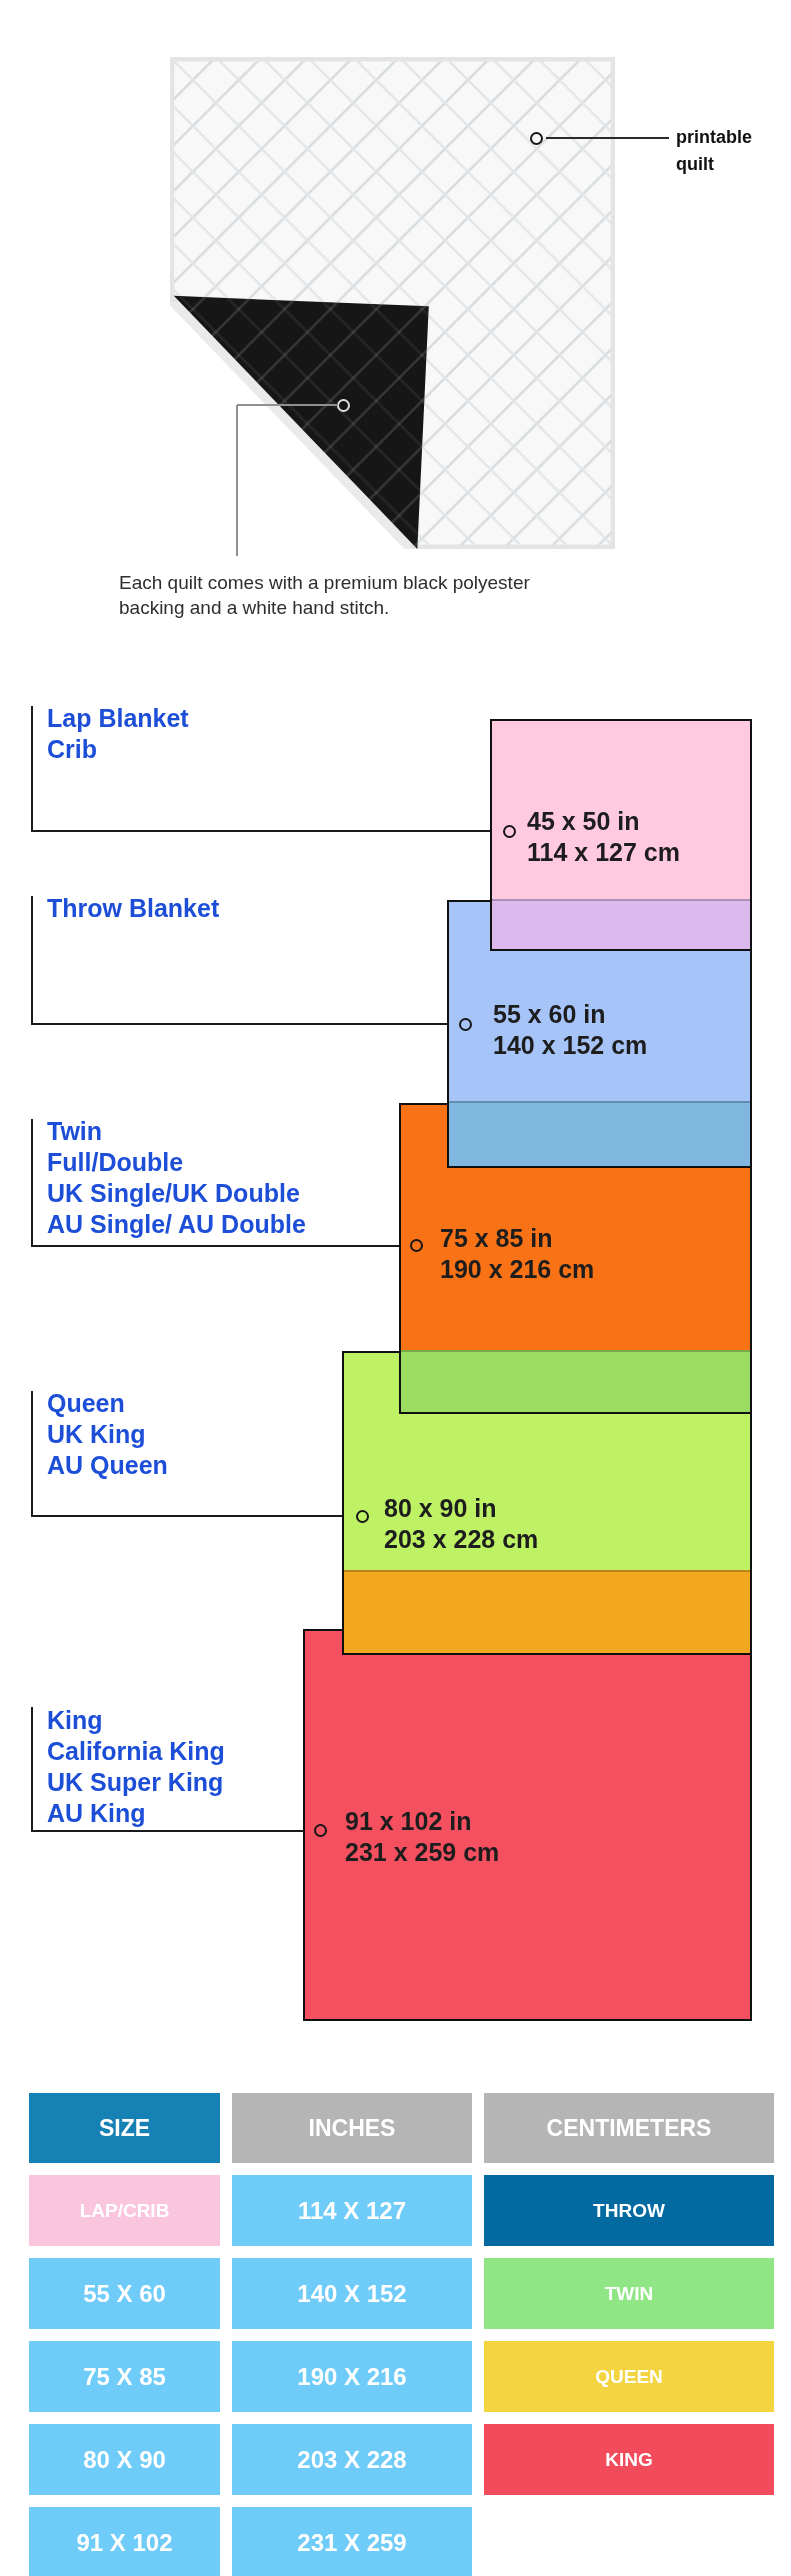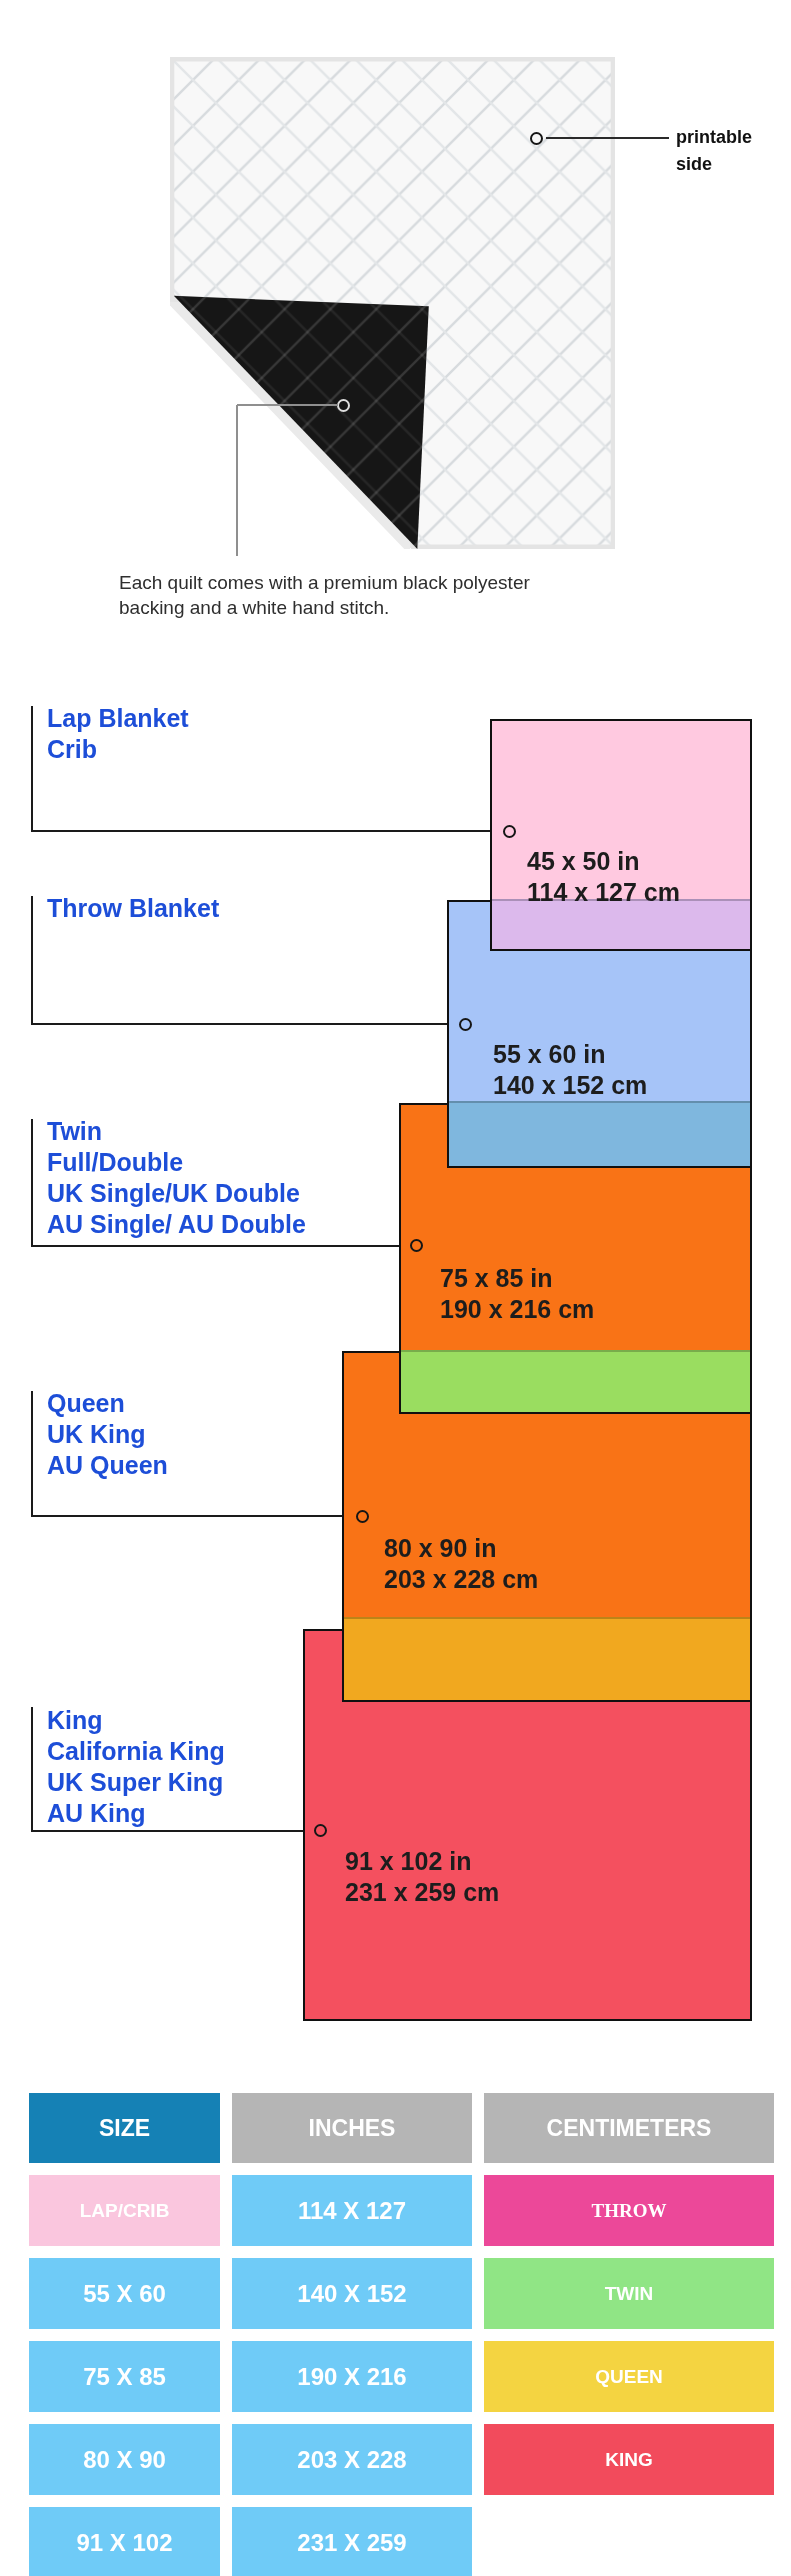--- a/index.html
+++ b/index.html
@@ -18,21 +18,21 @@
   .printable-label{
     width:111px;font-size:18px;line-height:27px;font-weight:600;color:#111;
   }
   .caption{
     left:119px;top:570px;width:478px;font-size:19px;line-height:25px;
     color:#2e2e2e;font-weight:400;
   }
   
   .rect{box-sizing:border-box;border:2.9px solid #101010;}
   .overlap{position:absolute;left:0;right:0;bottom:0;border-top:2.9px solid rgba(0,0,0,0.22);}
-  .rect-label{font-size:25px;font-weight:700;color:#1d1d1d;line-height:31px;white-space:nowrap;margin-top:40px;}
+  .rect-label{font-size:25px;font-weight:700;color:#1d1d1d;line-height:31px;white-space:nowrap;}
   .rect-label span{display:block;}
   .side-label{font-size:25px;font-weight:700;color:#1d4ed8;line-height:31px;white-space:nowrap;}
   .side-label span{display:block;}
   .conn-h{height:1.9px;background:#1a1a1a;}
   .conn-v{width:1.9px;background:#1a1a1a;}
   
   .size-table{
     left:29px;top:2093px;width:648px;display:grid;
     grid-template-columns:191px 240px 290px;
     grid-template-rows:70px 71px 71px 71px 71px 71px;
@@ -67,21 +67,21 @@
     <path d="M0 0 H466 V515 H259 L0 250 Z" fill="url(#qwhite)" stroke="#e4e4e4" stroke-width="9"></path>
 
     <path d="M-4 256 L263 267 L251 521 Z" fill="#eaeaea"></path>
 
     <path d="M4 250 L271 261 L259 515 Z" fill="url(#qblack)"></path>
   </svg>
 </div>
 
 <div class="abs marker dark" style="left:530px;top:132px;"></div>
 <div class="abs callout-line" style="left:546px;top:137px;width:123px;height:1.9px;"></div>
-<div class="abs printable-label" style="left:676px;top:124px;">printable side</div>
+<div class="abs printable-label" style="left:676px;top:124px;">printable quilt</div>
 
 <div class="abs marker light" style="left:337px;top:399px;"></div>
 <div class="abs ann-line" style="left:237px;top:404px;width:101px;height:1.9px;"></div>
 <div class="abs ann-line" style="left:236px;top:405px;width:1.9px;height:151px;"></div>
 
 <div class="abs caption">Each quilt comes with a premium black polyester backing and a white hand stitch.</div>
 
 <div class="abs rect" style="left:490px;top:719px;width:262px;height:232px;background:#ffc9e0;z-index:50;">
   <div class="overlap" style="height:48px;background:#dcb9ec;"></div>
   <div class="rect-label abs" style="left:35px;top:85px;">
@@ -96,21 +96,21 @@
     <span>140 x 152 cm</span>
   </div>
 </div>
 <div class="abs rect" style="left:399px;top:1103px;width:353px;height:311px;background:#f97316;z-index:30;">
   <div class="overlap" style="height:60px;background:#9add60;"></div>
   <div class="rect-label abs" style="left:39px;top:118px;">
     <span>75 x 85 in</span>
     <span>190 x 216 cm</span>
   </div>
 </div>
-<div class="abs rect" style="left:342px;top:1351px;width:410px;height:351px;background:#f97316;z-index:20;">
+<div class="abs rect" style="left:342px;top:1351px;width:410px;height:304px;background:#bef264;z-index:20;">
   <div class="overlap" style="height:81px;background:#f1a81f;"></div>
   <div class="rect-label abs" style="left:40px;top:140px;">
     <span>80 x 90 in</span>
     <span>203 x 228 cm</span>
   </div>
 </div>
 <div class="abs rect" style="left:303px;top:1629px;width:449px;height:392px;background:#f4505f;z-index:10;">
   <div class="rect-label abs" style="left:40px;top:175px;">
     <span>91 x 102 in</span>
     <span>231 x 259 cm</span>
@@ -162,21 +162,21 @@
 <div class="abs marker dark" style="left:314px;top:1824px;z-index:60;"></div>
 
 <div class="abs size-table">
   <div class="cell head" style="background:#1581b5;">SIZE</div>
   <div class="cell head" style="background:#b5b5b5;">INCHES</div>
   <div class="cell head" style="background:#b5b5b5;">CENTIMETERS</div>
 
   <div class="cell sizecol" style="background:#fac6de;">LAP/CRIB</div>
   <div class="cell val">114 X 127</div>
 
-  <div class="cell sizecol" style="background:#ec4899;font-family:Liberation Serif, serif;">THROW</div>
+  <div class="cell sizecol" style="background:#0369a1;">THROW</div>
   <div class="cell val">55 X 60</div>
   <div class="cell val">140 X 152</div>
 
   <div class="cell sizecol" style="background:#90e585;">TWIN</div>
   <div class="cell val">75 X 85</div>
   <div class="cell val">190 X 216</div>
 
   <div class="cell sizecol" style="background:#f4d441;">QUEEN</div>
   <div class="cell val">80 X 90</div>
   <div class="cell val">203 X 228</div>

